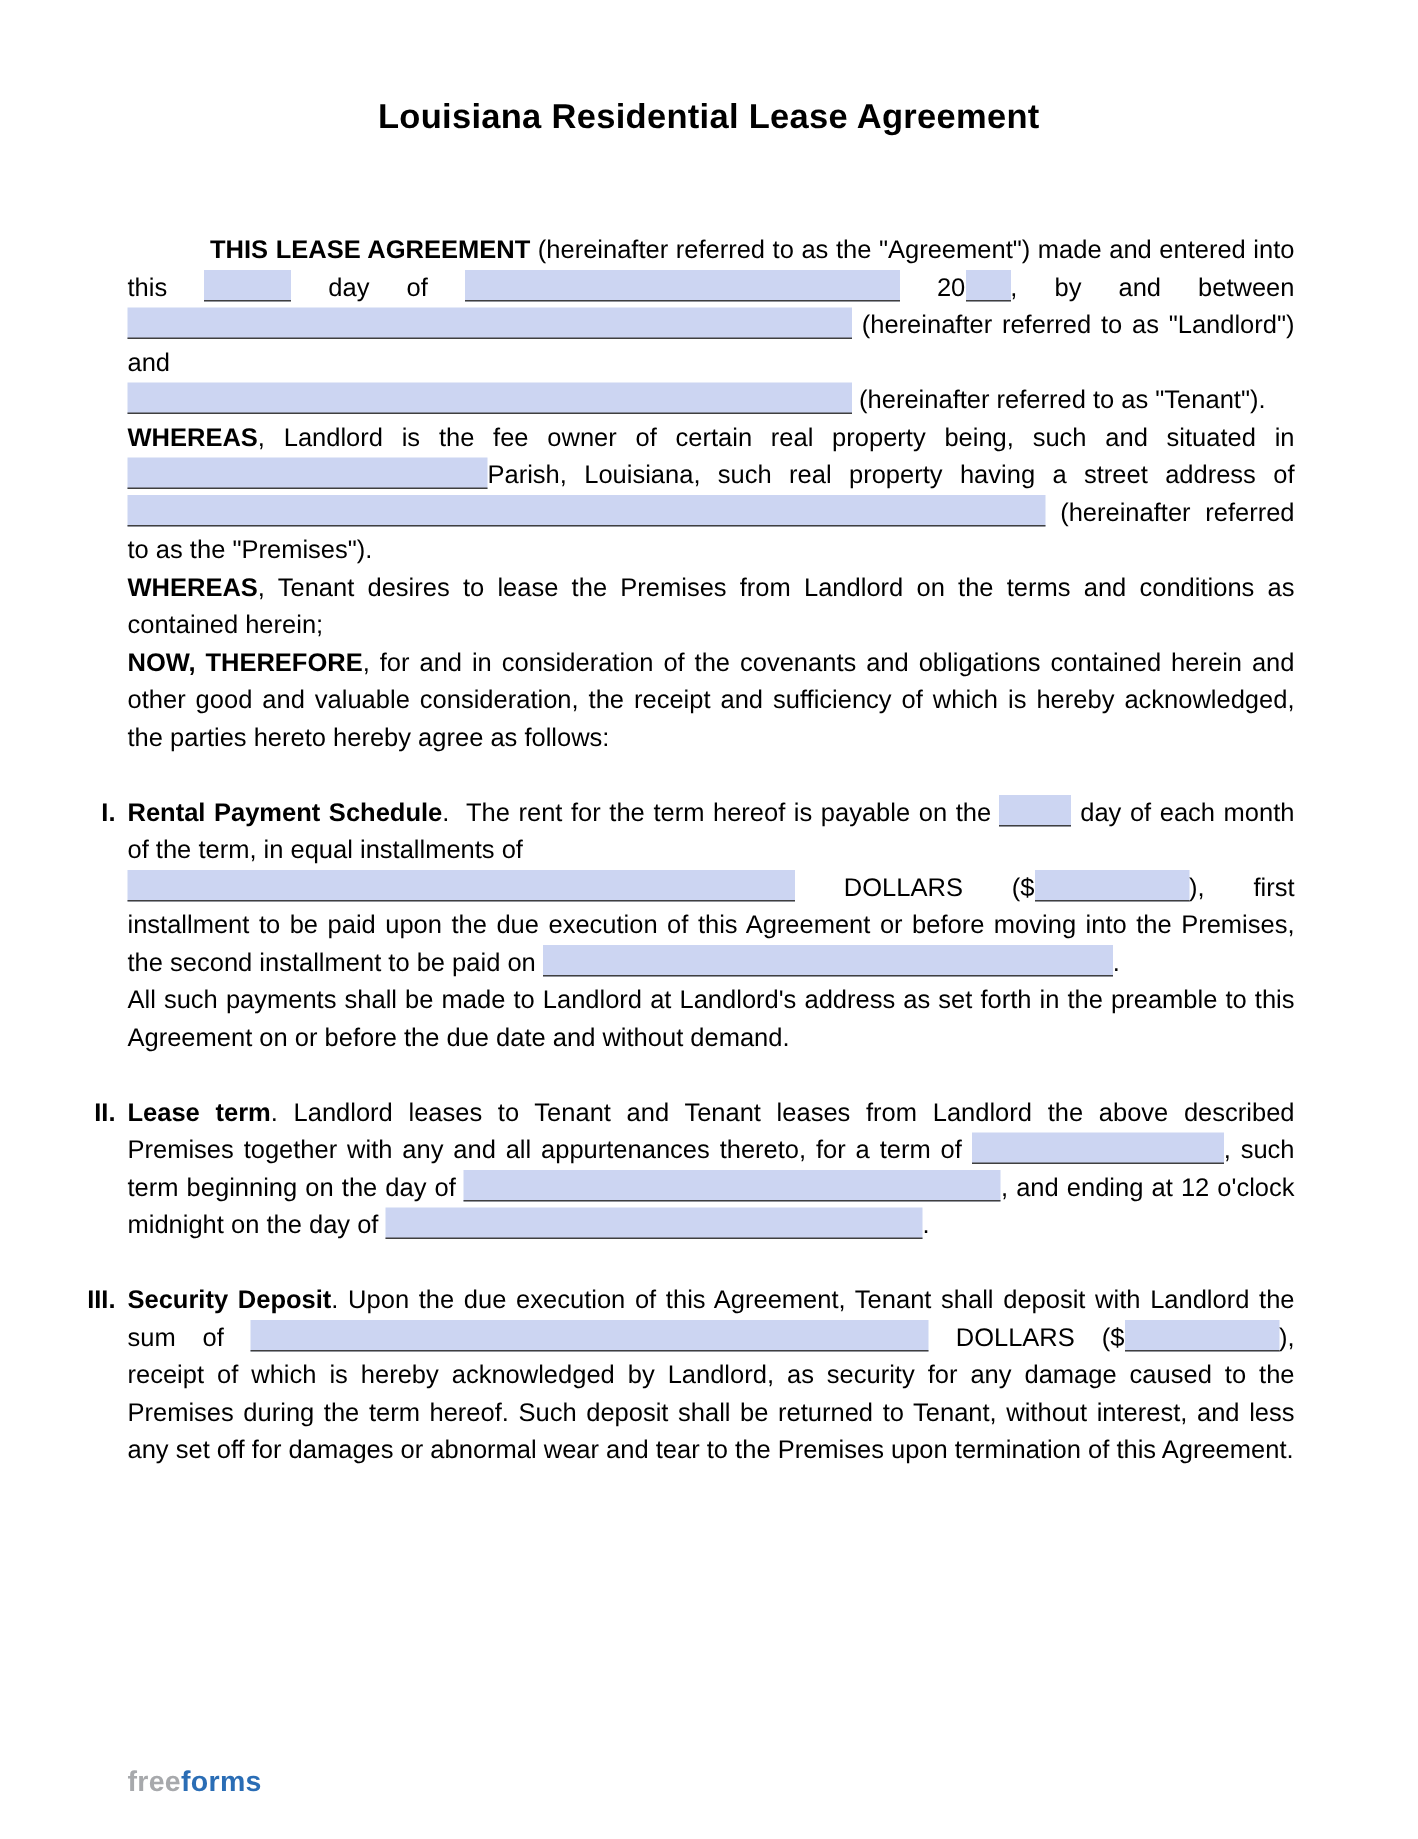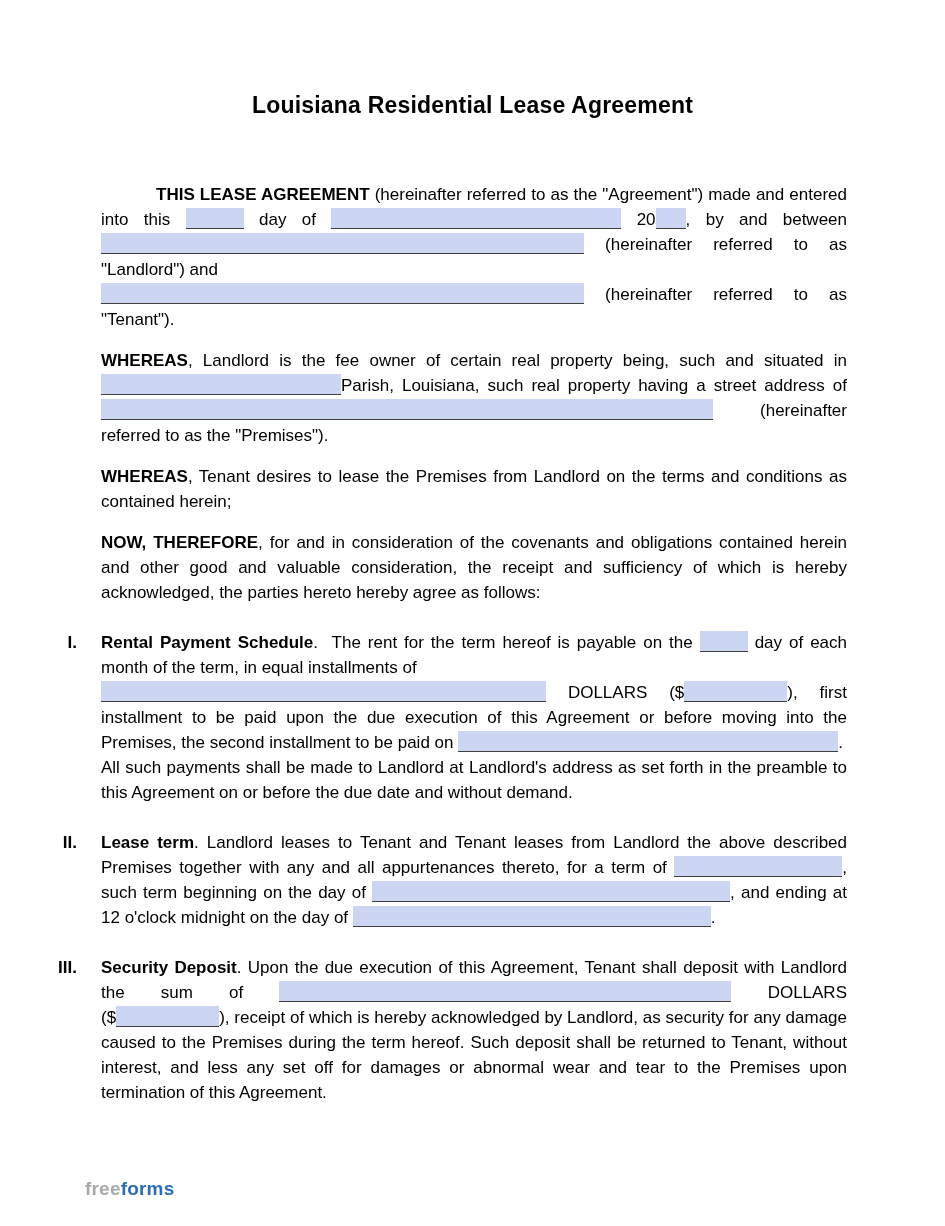--- a/index.html
+++ b/index.html
@@ -7,34 +7,34 @@
     position: relative;
     width: 945px;
     height: 1226px;
     background: #ffffff;
     overflow: hidden;
     font-family: "Liberation Sans", "DejaVu Sans", sans-serif;
     color: #000000;
   }
   .doc-title {
     margin: 0;
-    padding-top: 92px;
+    padding-top: 64px;
     text-align: center;
     font-size: 23px;
     line-height: 27px;
     font-weight: 700;
     letter-spacing: 0.2px;
   }
   .content {
     margin: 63px 82px 0 85px;
     font-size: 17px;
     line-height: 25px;
     text-align: justify;
   }
-  .content p { margin: 16px; }
+  .content p { margin: 0; }
   .indent { text-indent: 55px; }
   .b { font-weight: 700; }
   .nb { white-space: nowrap; }
   .blank {
     display: inline-block;
     height: 20px;
     background: var(--field-highlight, #ccd5f2);
     border-bottom: 1.5px solid var(--field-underline, #3f3f3f);
     vertical-align: -4px;
   }

